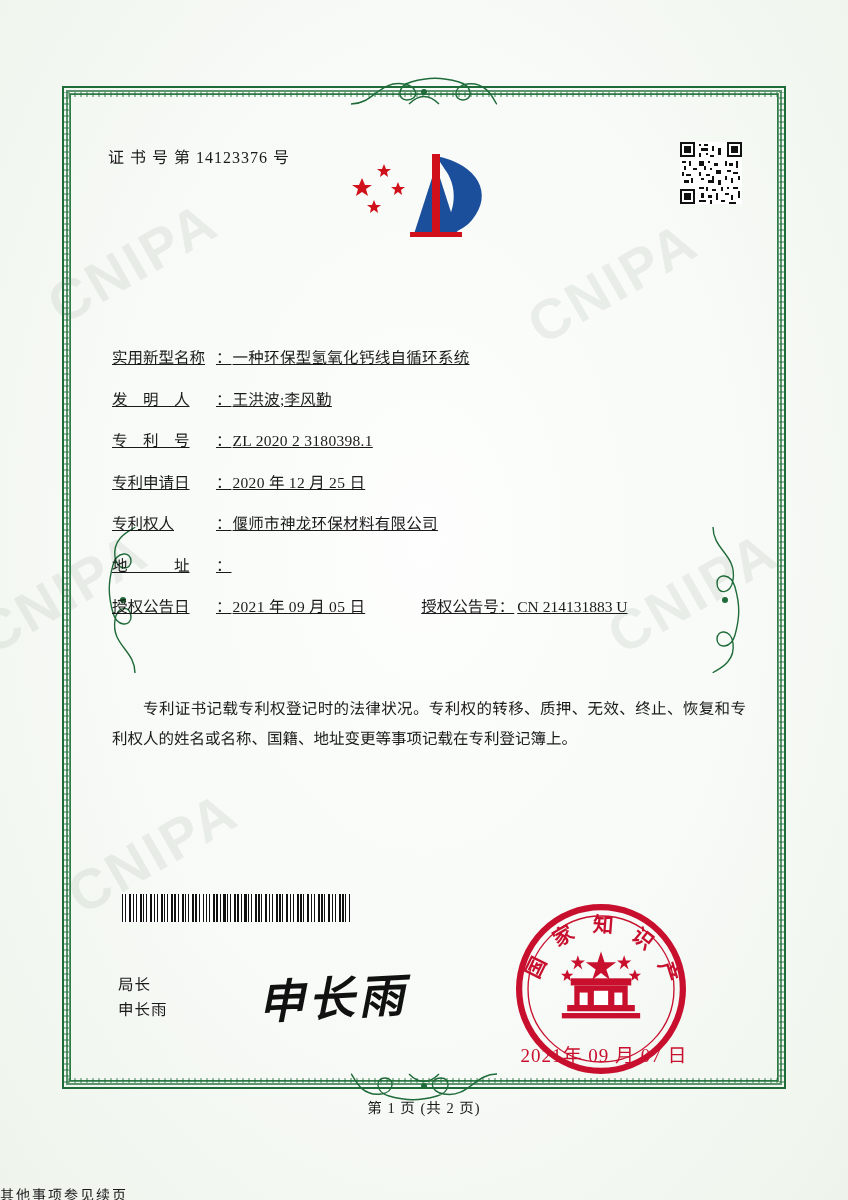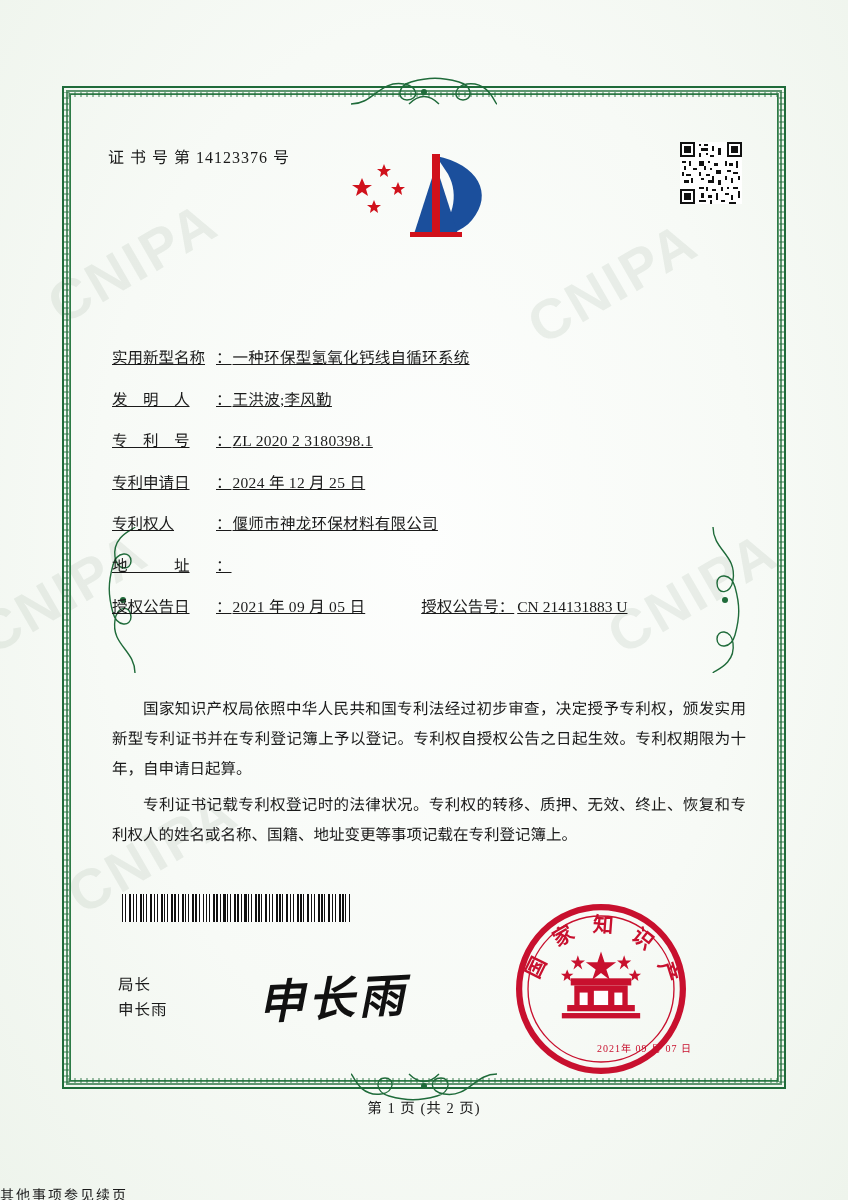--- a/index.html
+++ b/index.html
@@ -229,23 +229,23 @@
     top: 900px;
     width: 178px;
     height: 178px;
   }
   .seal svg { width: 100%; height: 100%; display: block; }
   .seal-date {
     position: absolute;
     left: 516px;
     top: 1040px;
     width: 176px;
-    text-align: right;
+    text-align: center;
     color: #c8102e;
-    font-size: 10px;
+    font-size: 19px;
     letter-spacing: 1px;
     font-family: "Liberation Serif", serif;
   }
 
   .page-no {
     position: absolute;
     left: 0; right: 0;
     top: 1096px;
     text-align: center;
     font-size: 14.5px;
@@ -423,21 +423,21 @@
 
     <div class="field-row">
       <span class="f-label">专　利　号</span>
       <span class="f-colon">：</span>
       <span class="f-value">ZL 2020 2 3180398.1</span>
     </div>
 
     <div class="field-row">
       <span class="f-label">专利申请日</span>
       <span class="f-colon">：</span>
-      <span class="f-value">2024 年 12 月 25 日</span>
+      <span class="f-value">2020 年 12 月 25 日</span>
     </div>
 
     <div class="field-row">
       <span class="f-label">专利权人</span>
       <span class="f-colon">：</span>
       <span class="f-value">偃师市神龙环保材料有限公司</span>
     </div>
 
     <div class="field-row">
       <span class="f-label">地　　　址</span>
@@ -448,21 +448,20 @@
       <span class="f-label">授权公告日</span>
       <span class="f-colon">：</span>
       <span class="f-value">2021 年 09 月 05 日</span>
       <span class="f-label2">授权公告号</span>
       <span class="f-colon">：</span>
       <span class="f-value2">CN 214131883 U</span>
     </div>
   </div>
 
   <div class="paras">
-    <p class="para">国家知识产权局依照中华人民共和国专利法经过初步审查，决定授予专利权，颁发实用新型专利证书并在专利登记簿上予以登记。专利权自授权公告之日起生效。专利权期限为十年，自申请日起算。</p>
     <p class="para">专利证书记载专利权登记时的法律状况。专利权的转移、质押、无效、终止、恢复和专利权人的姓名或名称、国籍、地址变更等事项记载在专利登记簿上。</p>
   </div>
 
   <div class="barcode"></div>
 
   <div class="sign-block">
     <div>局长</div>
     <div>申长雨</div>
   </div>
   <div class="signature">申长雨</div>

